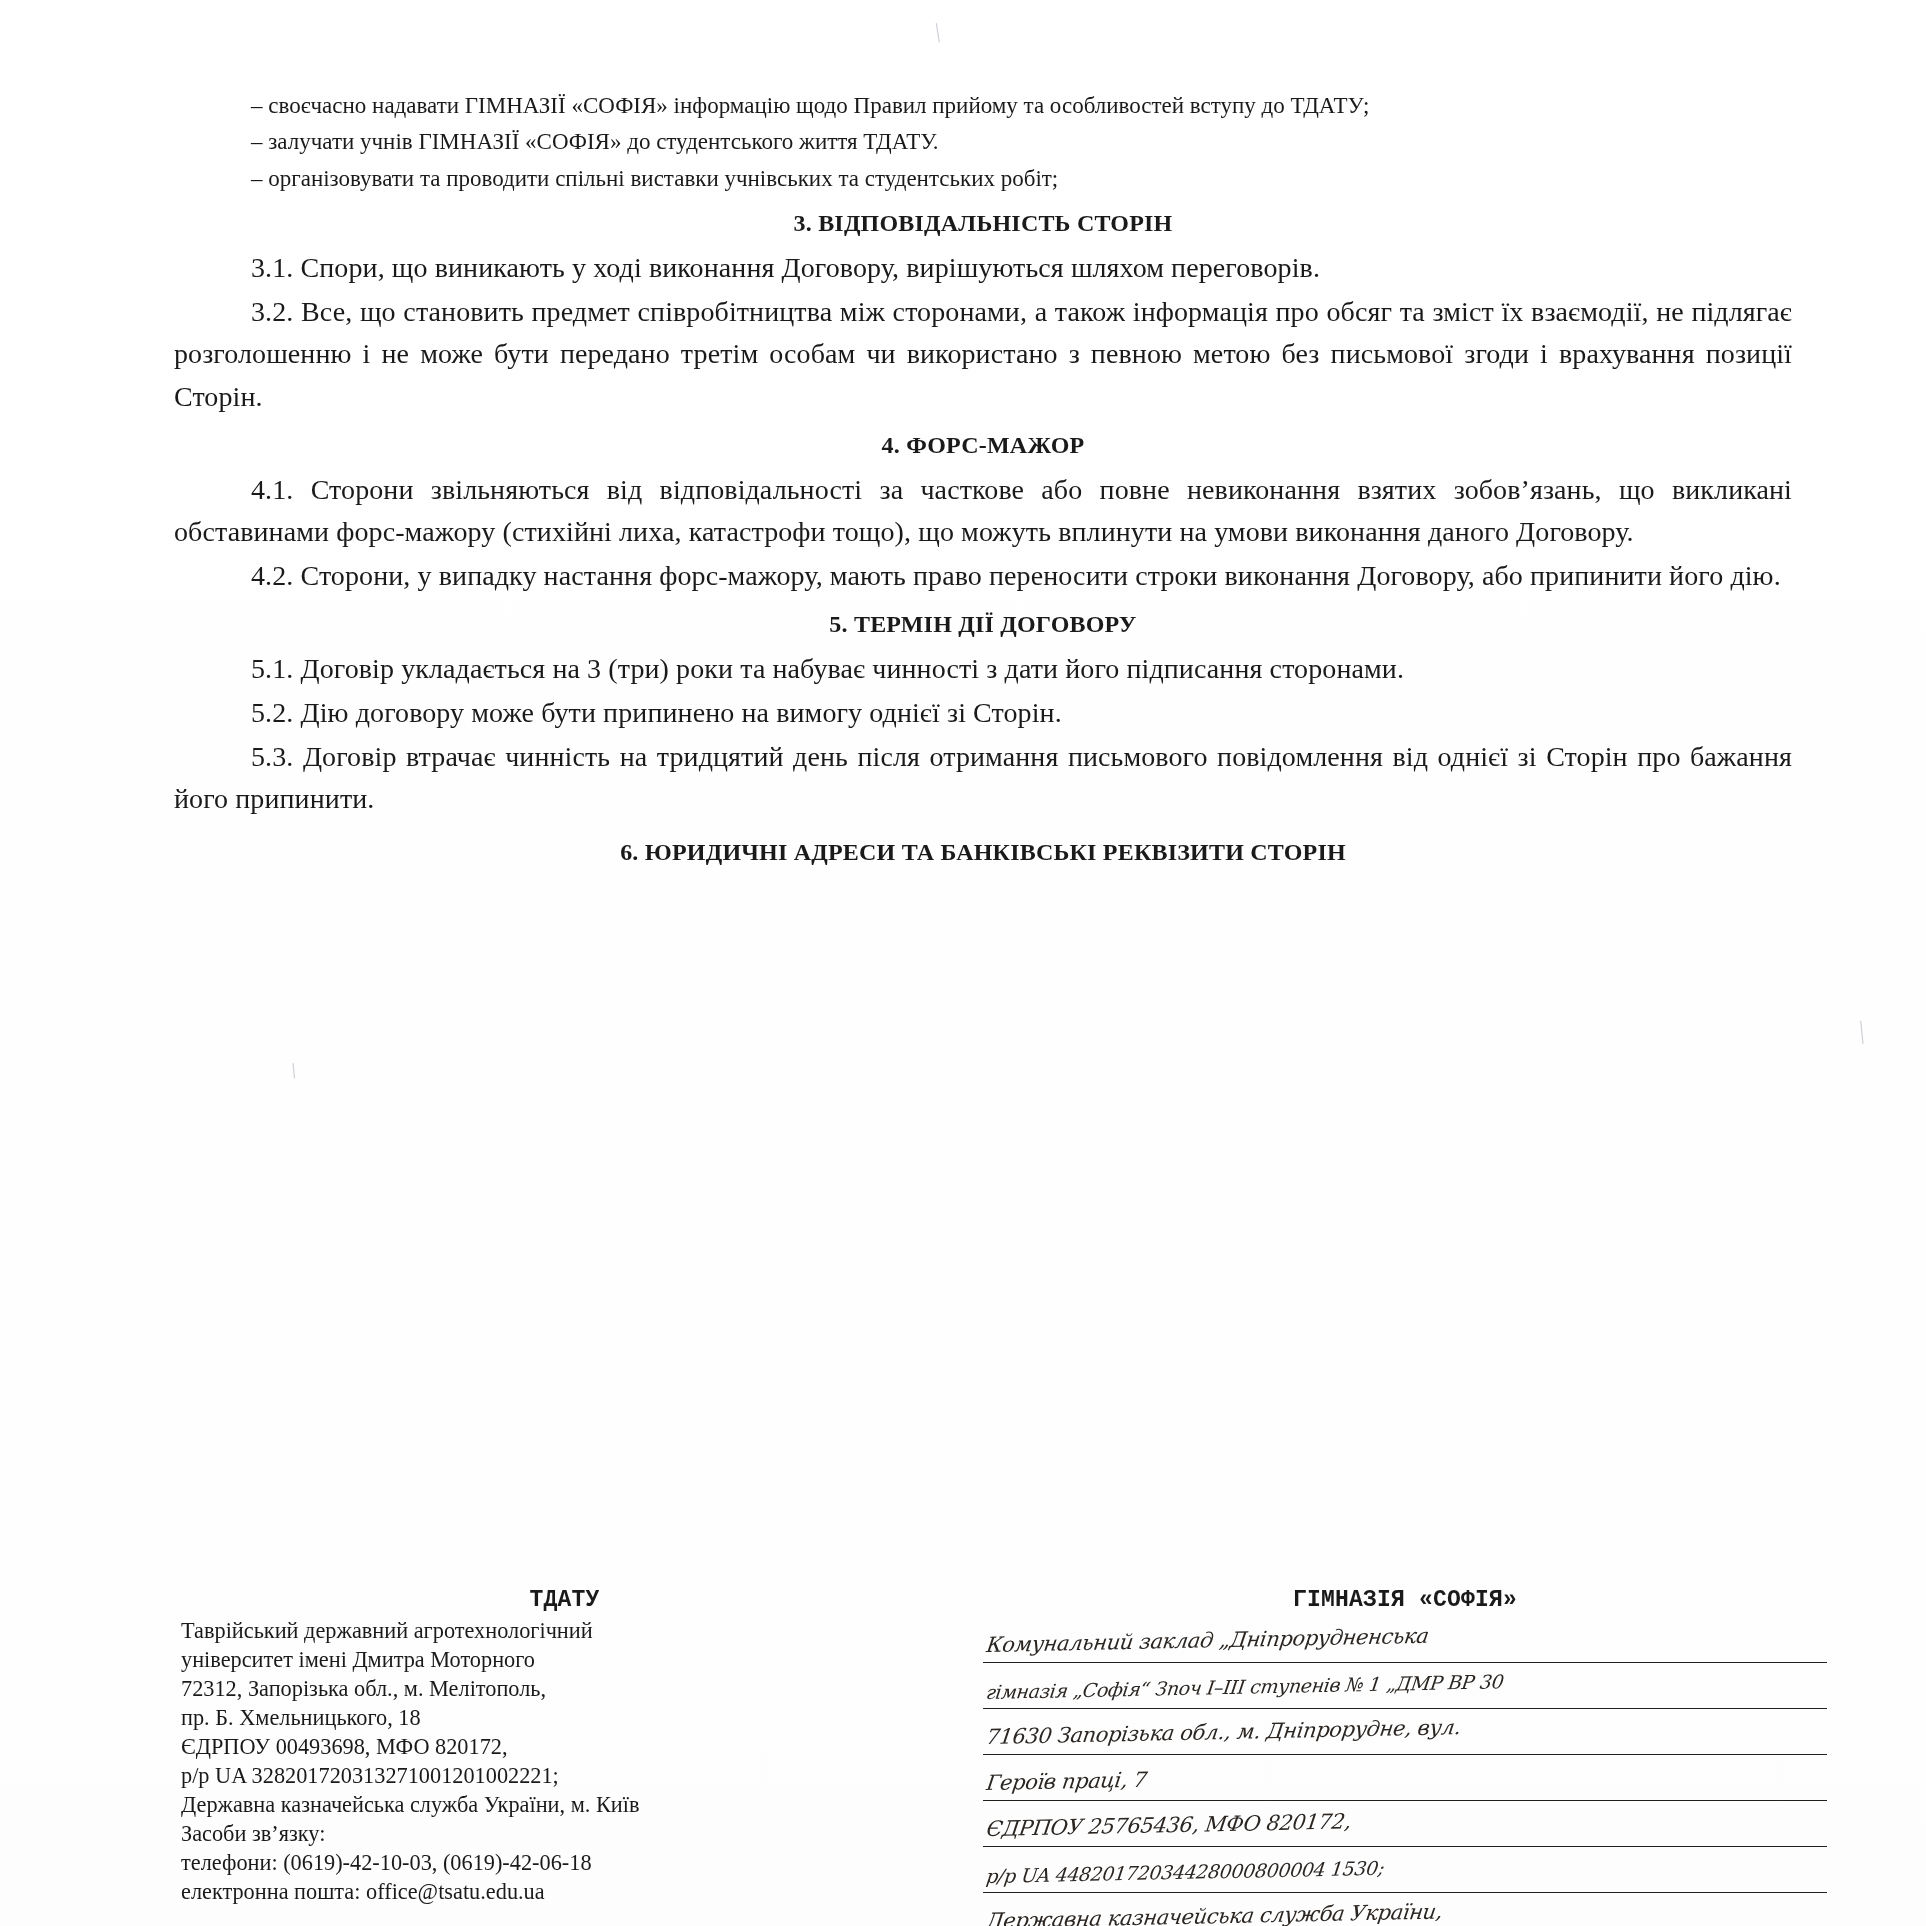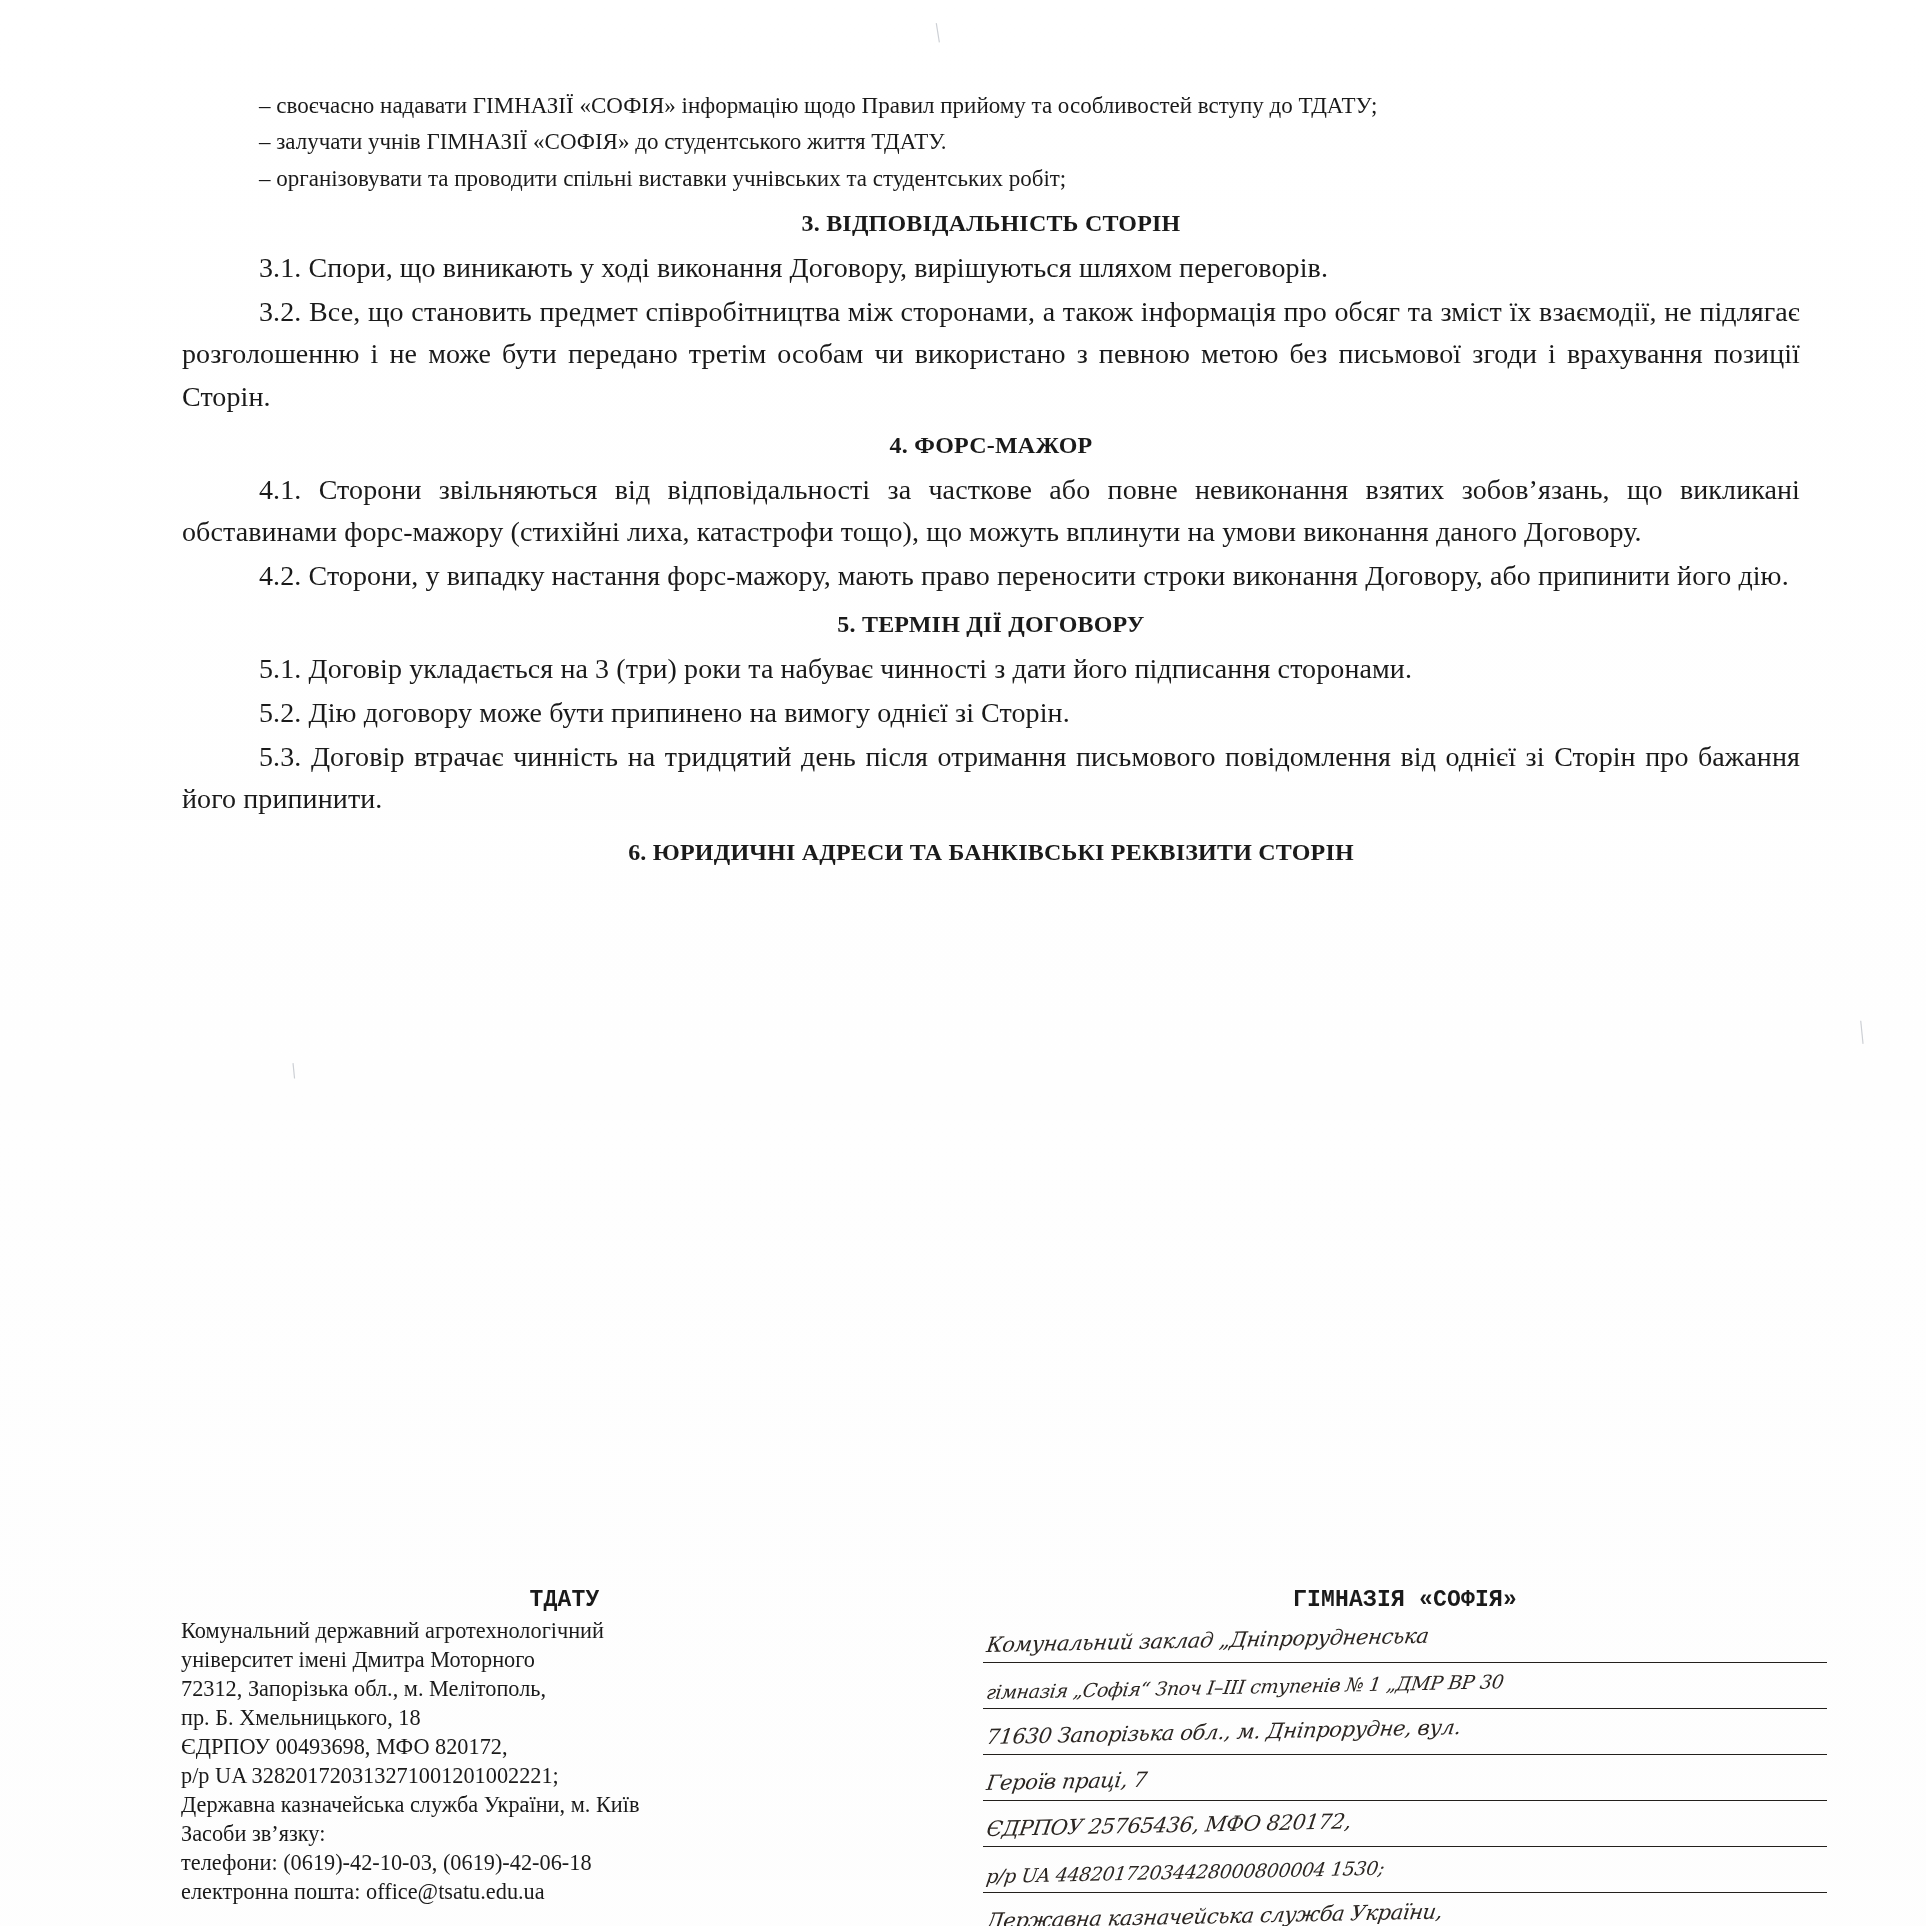--- a/index.html
+++ b/index.html
@@ -19,21 +19,21 @@
   
   .paper-tint {
     position: absolute;
     inset: 0;
     background:
       linear-gradient(180deg, #ffffff 0%, #fefefe 40%, #fdfdfd 100%);
     pointer-events: none;
   }
   .content {
     position: absolute;
-    left: 182px;
+    left: 174px;
     top: 89px;
     width: 1618px;
   }
   p.body {
     margin: 0 0 1.5px 0;
     font-size: 28px;
     line-height: 1.52;
     text-align: justify;
     text-indent: 77px;
     letter-spacing: 0.1px;
@@ -125,21 +125,21 @@
     <p class="body nolast">5.2. Дію договору може бути припинено на вимогу однієї зі Сторін.</p>
     <p class="body">5.3. Договір втрачає чинність на тридцятий день після отримання письмового повідомлення від однієї зі Сторін про бажання його припинити.</p>
 
     <h2 class="section" style="margin-top:18.5px">6. ЮРИДИЧНІ АДРЕСИ ТА БАНКІВСЬКІ  РЕКВІЗИТИ СТОРІН</h2>
   </div>
 
   <div class="req-wrap">
 
     <div class="col-left">
       <div class="col-title">ТДАТУ</div>
-      <div class="addr-line">Комунальний державний агротехнологічний</div>
+      <div class="addr-line">Таврійський державний агротехнологічний</div>
       <div class="addr-line">університет імені Дмитра Моторного</div>
       <div class="addr-line">72312, Запорізька обл., м. Мелітополь,</div>
       <div class="addr-line">пр. Б. Хмельницького, 18</div>
       <div class="addr-line">ЄДРПОУ 00493698, МФО 820172,</div>
       <div class="addr-line">р/р UA 328201720313271001201002221;</div>
       <div class="addr-line">Державна казначейська служба України, м. Київ</div>
       <div class="addr-line">Засоби зв’язку:</div>
       <div class="addr-line">телефони: (0619)-42-10-03, (0619)-42-06-18</div>
       <div class="addr-line">електронна пошта: office@tsatu.edu.ua</div>
     </div>

